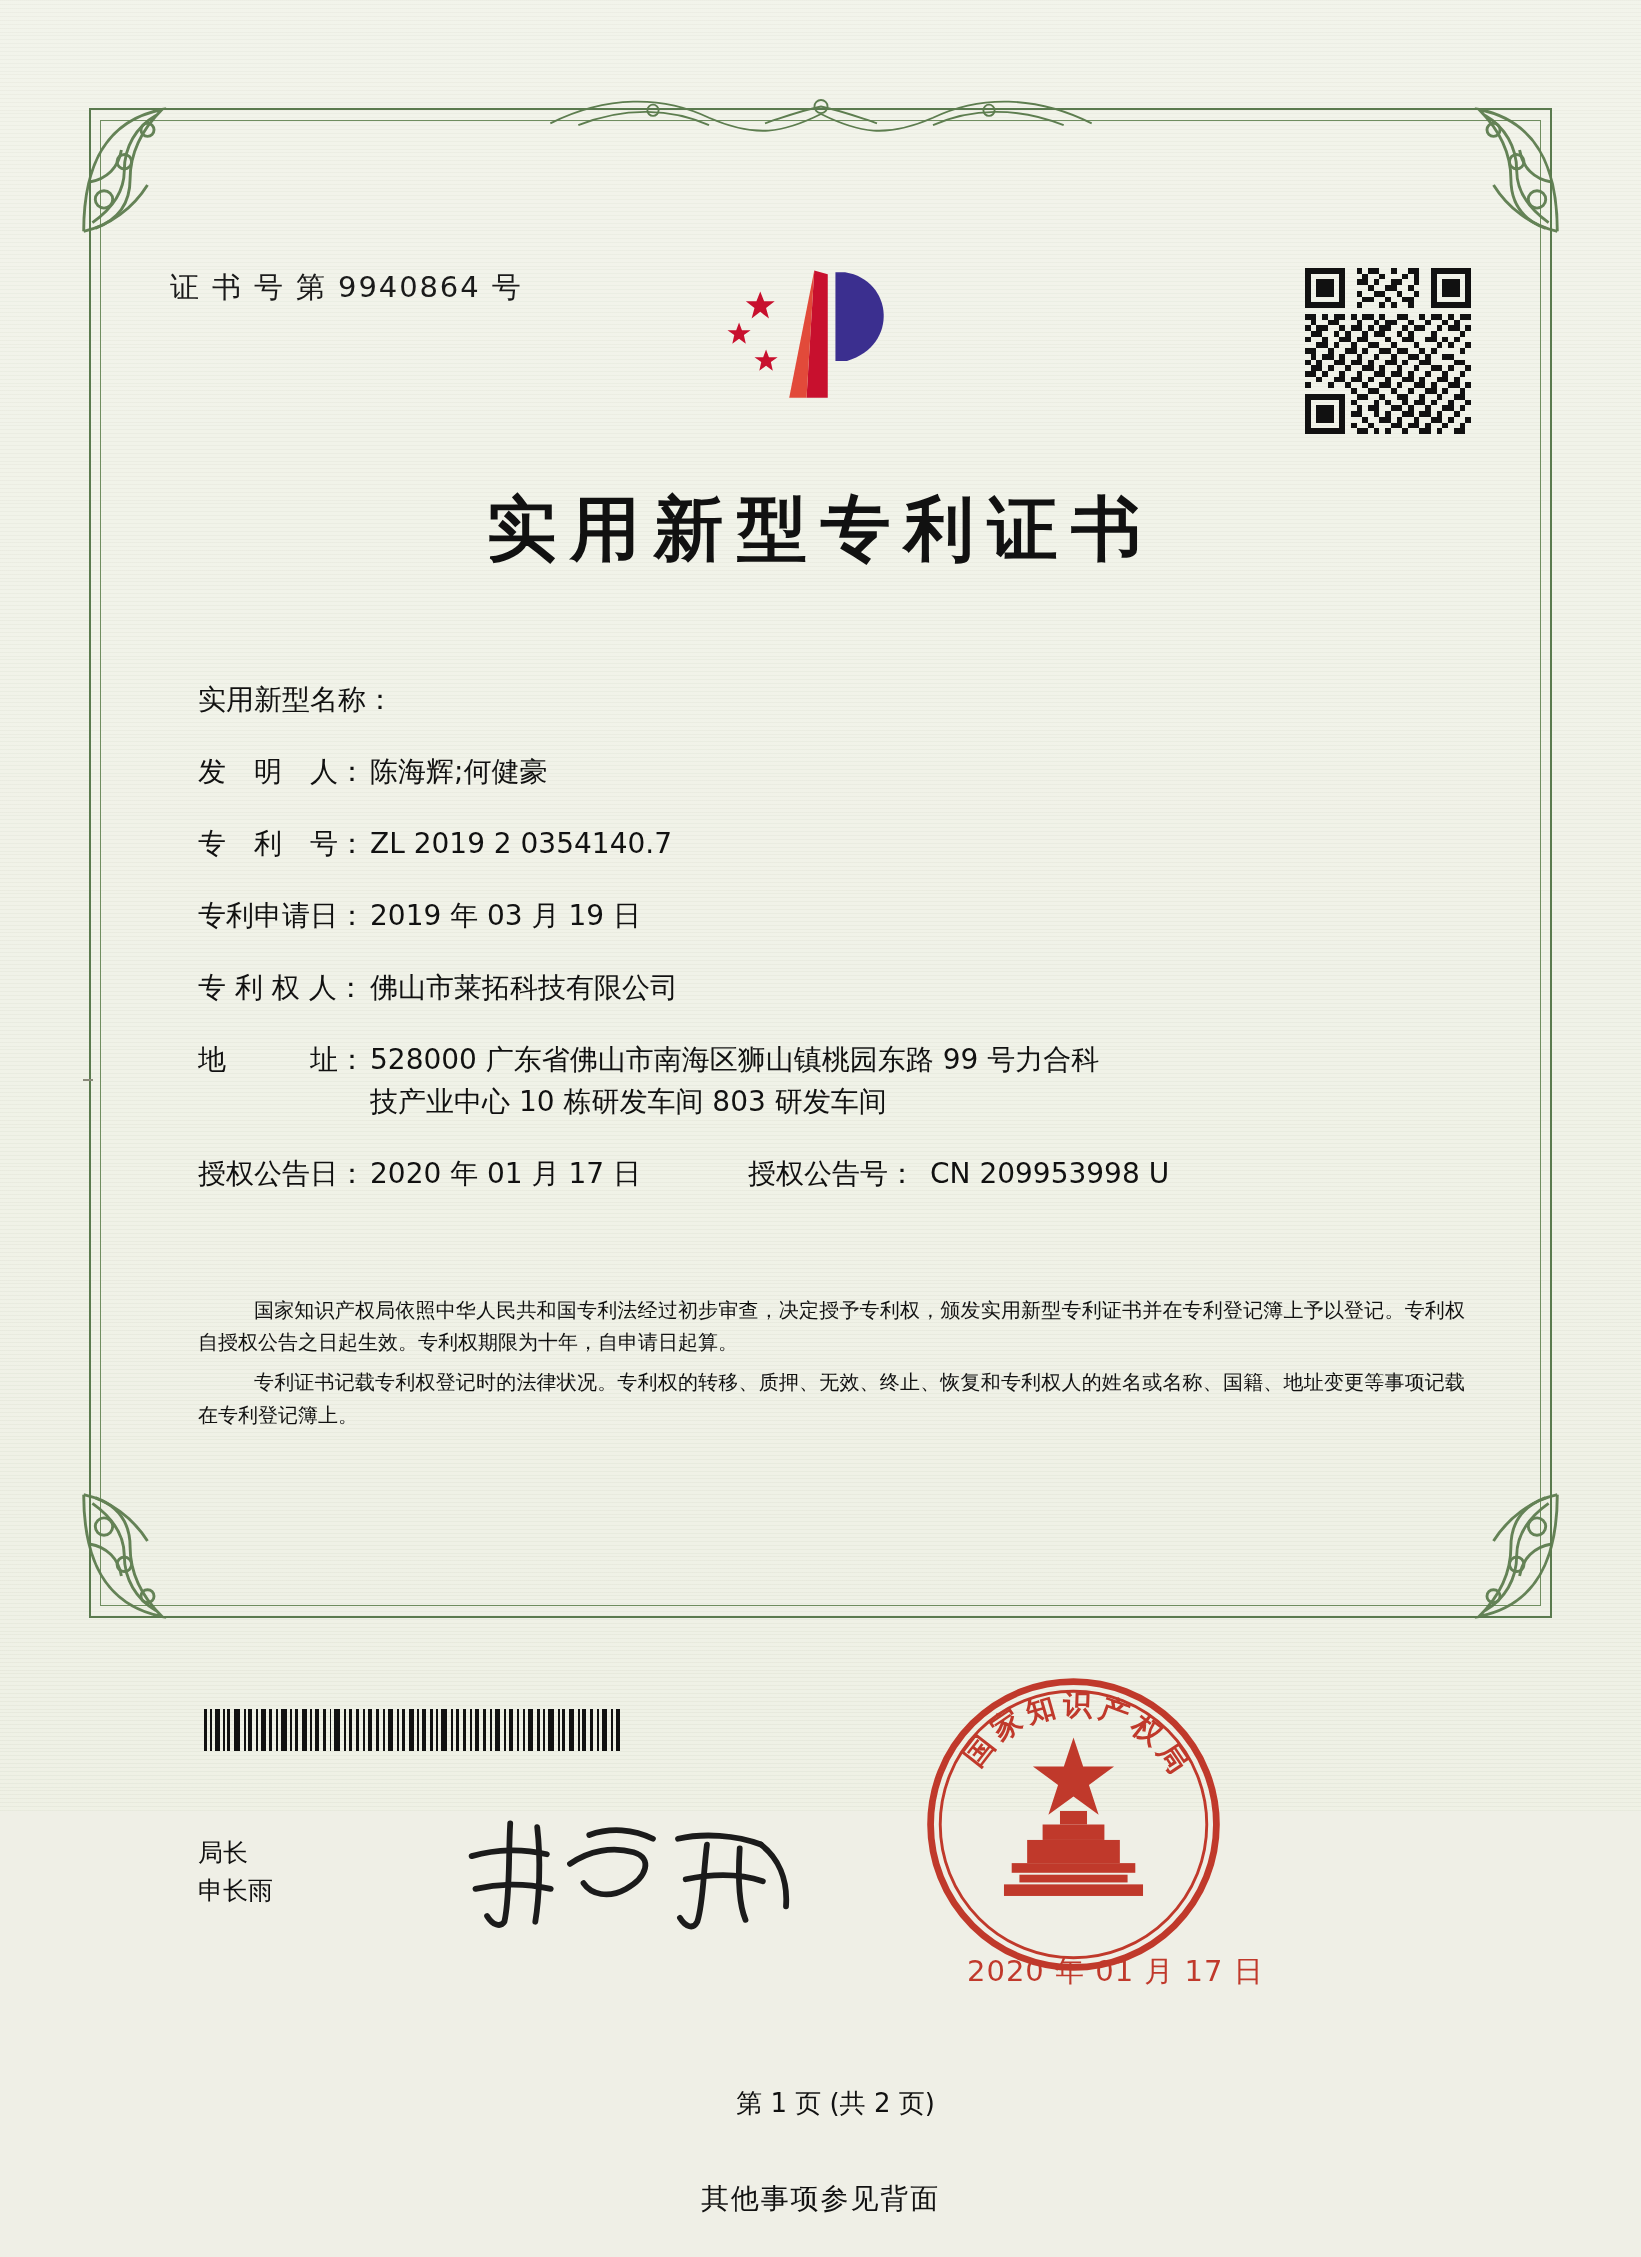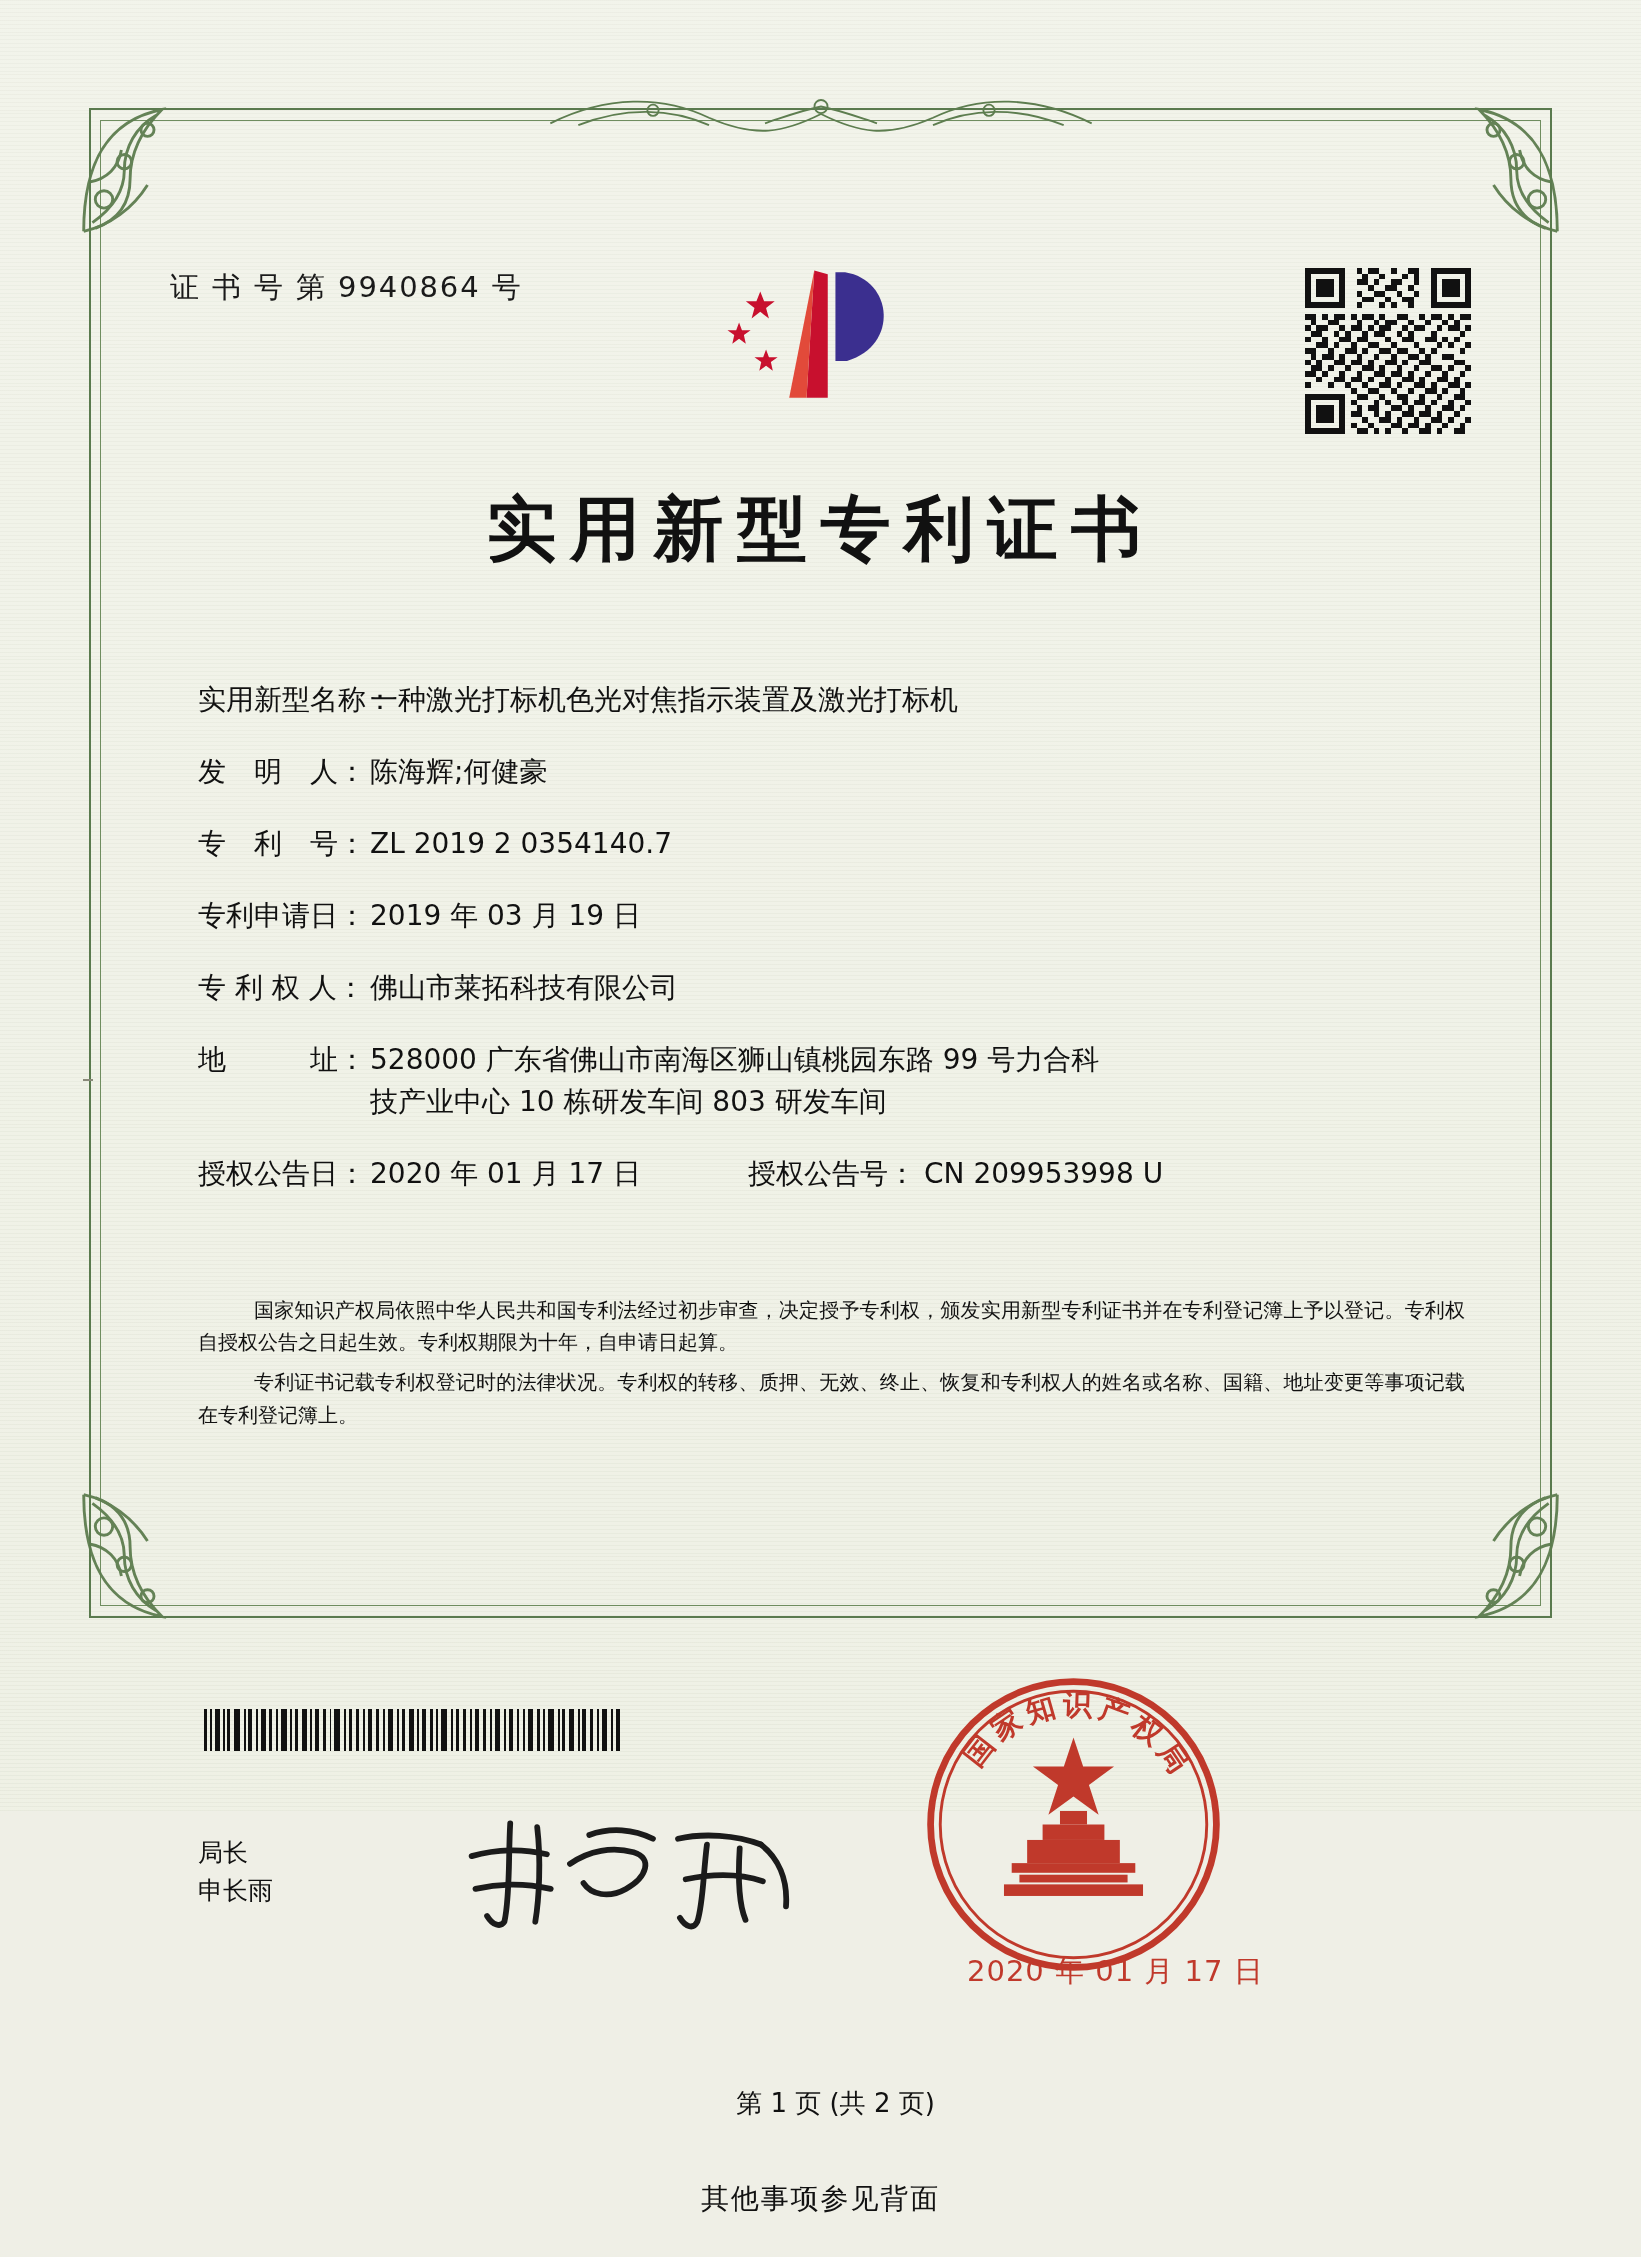--- a/index.html
+++ b/index.html
@@ -67,21 +67,21 @@
   }
   .frow{display:flex;align-items:flex-start;margin-bottom:44px;}
   .flabel{
     width:172px;flex:none;white-space:nowrap;
     letter-spacing:0px;
   }
   .fvalue{flex:1;}
   .fvalue .l2{display:block;margin-top:13.5px;}
   .frow.dual .fvalue{display:flex;}
   .frow.dual .seg1{width:378px;flex:none;}
-  .frow.dual .lbl2{width:auto;white-space:nowrap;margin-right:8px;}
+  .frow.dual .lbl2{width:auto;white-space:nowrap;margin-right:14px;}
 
   .para{
     position:absolute;left:198px;right:176px;top:1294px;
     font-size:20px;line-height:1.62;color:#111;text-align:justify;
     font-family:"DejaVu Sans", sans-serif;
   }
   .para p{margin:0 0 7.7px 0;text-indent:56px;}
 
   .barcode{
     position:absolute;left:201px;top:1709px;width:425px;height:42px;
@@ -423,21 +423,20 @@
       </g>
     </svg>
   </div>
 
   <div class="title">实用新型专利证书</div>
 
   <div class="fields">
 
     <div class="frow">
       <div class="flabel">实用新型名称：</div>
-      <div class="fvalue">一种激光打标机色光对焦指示装置及激光打标机</div>
     </div>
 
     <div class="frow">
       <div class="flabel">发　明　人：</div>
       <div class="fvalue">陈海辉;何健豪</div>
     </div>
 
     <div class="frow">
       <div class="flabel">专　利　号：</div>
       <div class="fvalue">ZL 2019 2 0354140.7</div>

